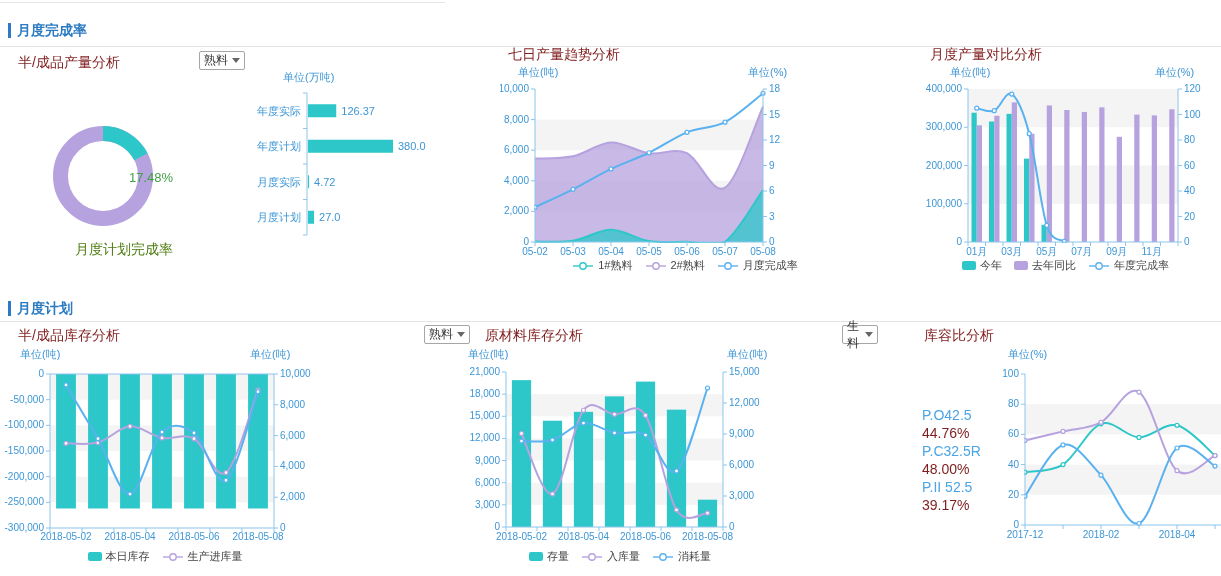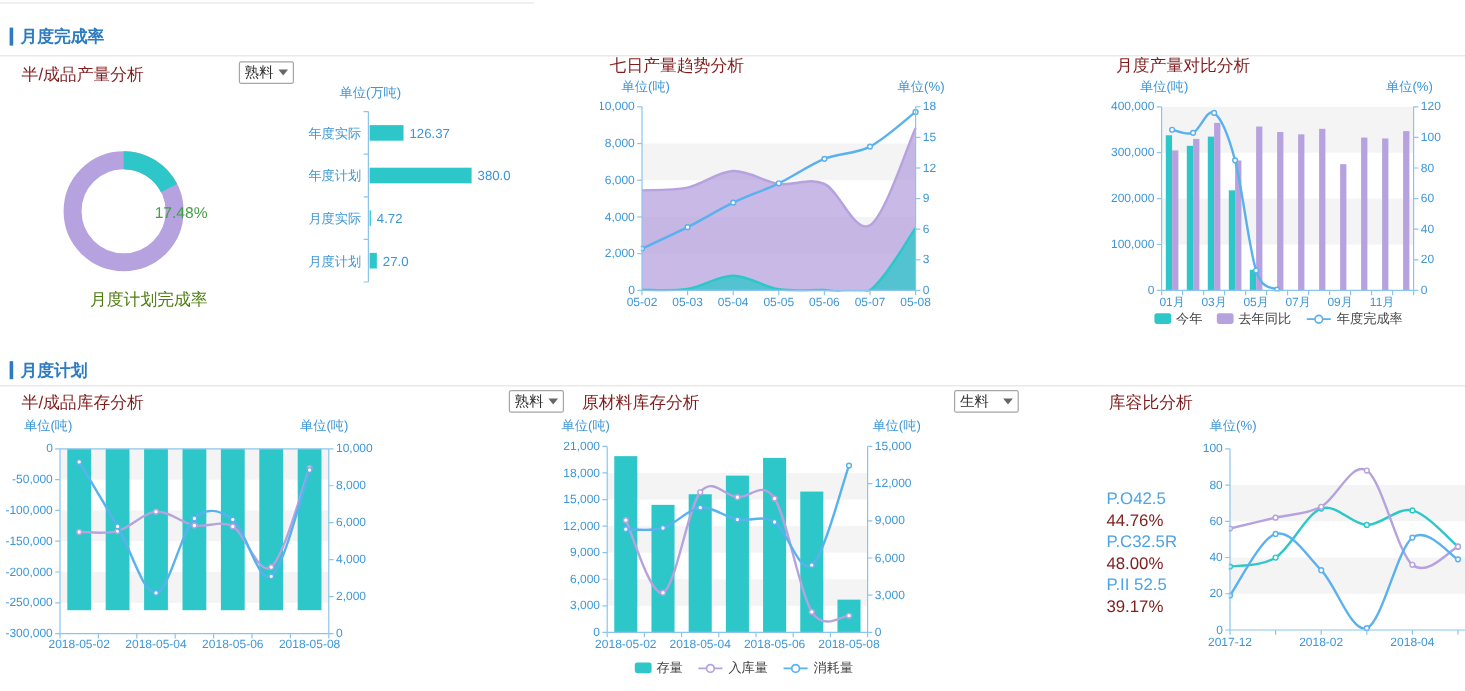--- a/index.html
+++ b/index.html
@@ -132,20 +132,43 @@
       <line x1="225" y1="162" x2="225" y2="166" stroke="#8cc5ec"></line>
       <line x1="263" y1="162" x2="263" y2="166" stroke="#8cc5ec"></line>
       <text x="35" y="175" text-anchor="middle" fill="#3d96d6" font-size="10">05-02</text>
       <text x="73" y="175" text-anchor="middle" fill="#3d96d6" font-size="10">05-03</text>
       <text x="111" y="175" text-anchor="middle" fill="#3d96d6" font-size="10">05-04</text>
       <text x="149" y="175" text-anchor="middle" fill="#3d96d6" font-size="10">05-05</text>
       <text x="187" y="175" text-anchor="middle" fill="#3d96d6" font-size="10">05-06</text>
       <text x="225" y="175" text-anchor="middle" fill="#3d96d6" font-size="10">05-07</text>
       <text x="263" y="175" text-anchor="middle" fill="#3d96d6" font-size="10">05-08</text>
     </svg>
+  <div id="lg-seven" class="abs legend" style="left:500px;top:258px;width:370px">
+      <span class="lg-item">
+        <svg width="22" height="10" style="vertical-align:middle">
+          <line x1="1" y1="5" x2="21" y2="5" stroke="#2ec7c9" stroke-width="1.4"></line>
+          <circle cx="11" cy="5" r="3.2" fill="#fff" stroke="#2ec7c9" stroke-width="1.4"></circle>
+        </svg>
+        <span>1#熟料</span>
+      </span>
+      <span class="lg-item">
+        <svg width="22" height="10" style="vertical-align:middle">
+          <line x1="1" y1="5" x2="21" y2="5" stroke="#b6a2de" stroke-width="1.4"></line>
+          <circle cx="11" cy="5" r="3.2" fill="#fff" stroke="#b6a2de" stroke-width="1.4"></circle>
+        </svg>
+        <span>2#熟料</span>
+      </span>
+      <span class="lg-item">
+        <svg width="22" height="10" style="vertical-align:middle">
+          <line x1="1" y1="5" x2="21" y2="5" stroke="#5ab1ef" stroke-width="1.4"></line>
+          <circle cx="11" cy="5" r="3.2" fill="#fff" stroke="#5ab1ef" stroke-width="1.4"></circle>
+        </svg>
+        <span>月度完成率</span>
+      </span>
+    </div>
 
   <div class="abs p-title" style="left:930px;top:46px">月度产量对比分析</div>
   <div class="abs unit" style="left:950px;top:65px">单位(吨)</div>
   <div class="abs unit" style="left:1155px;top:65px">单位(%)</div>
   <svg id="c-month" class="abs" style="left:910px;top:80px" width="311" height="190">
       <rect x="58" y="85.5" width="210" height="38.25" fill="#f4f4f4"></rect>
       <rect x="58" y="9" width="210" height="38.25" fill="#f4f4f4"></rect>
       <defs>
         <clipPath id="c-monthcp">
           <rect x="57" y="5" width="214" height="158"></rect>
@@ -244,21 +267,21 @@
 
   <div class="abs sec-title" style="left:8px;top:301px">月度计划</div>
   <div class="abs hr" style="left:0;top:321px"></div>
 
   <div class="abs p-title" style="left:18px;top:327px">半/成品库存分析</div>
   <div class="abs dd" style="left:424px;top:325px;width:46px">
     <span>熟料</span>
     <span class="arr"></span>
   </div>
   <div class="abs p-title" style="left:485px;top:327px">原材料库存分析</div>
-  <div class="abs dd" style="left:795px;top:325px;width:54px">
+  <div class="abs dd" style="left:842px;top:325px;width:36px">
     <span>生料</span>
     <span class="arr"></span>
   </div>
   <div class="abs p-title" style="left:924px;top:327px">库容比分析</div>
 
   <div class="abs unit" style="left:20px;top:347px">单位(吨)</div>
   <div class="abs unit" style="left:250px;top:347px">单位(吨)</div>
   <svg id="c-inv" class="abs" style="left:0;top:356px" width="345" height="215">
       <rect x="50" y="120.66666666666666" width="224" height="25.666666666666668" fill="#f4f4f4"></rect>
       <rect x="50" y="69.33333333333333" width="224" height="25.666666666666668" fill="#f4f4f4"></rect>
@@ -329,20 +352,33 @@
       <line x1="146" y1="172" x2="146" y2="176" stroke="#8cc5ec"></line>
       <line x1="178" y1="172" x2="178" y2="176" stroke="#8cc5ec"></line>
       <line x1="210" y1="172" x2="210" y2="176" stroke="#8cc5ec"></line>
       <line x1="242" y1="172" x2="242" y2="176" stroke="#8cc5ec"></line>
       <line x1="274" y1="172" x2="274" y2="176" stroke="#8cc5ec"></line>
       <text x="66" y="184" text-anchor="middle" fill="#3d96d6" font-size="10">2018-05-02</text>
       <text x="130" y="184" text-anchor="middle" fill="#3d96d6" font-size="10">2018-05-04</text>
       <text x="194" y="184" text-anchor="middle" fill="#3d96d6" font-size="10">2018-05-06</text>
       <text x="258" y="184" text-anchor="middle" fill="#3d96d6" font-size="10">2018-05-08</text>
     </svg>
+  <div id="lg-inv" class="abs legend" style="left:30px;top:549px;width:270px">
+      <span class="lg-item">
+        <span class="lg-rect" style="background: rgb(46, 199, 201);"></span>
+        <span>本日库存</span>
+      </span>
+      <span class="lg-item">
+        <svg width="22" height="10" style="vertical-align:middle">
+          <line x1="1" y1="5" x2="21" y2="5" stroke="#b6a2de" stroke-width="1.4"></line>
+          <circle cx="11" cy="5" r="3.2" fill="#fff" stroke="#b6a2de" stroke-width="1.4"></circle>
+        </svg>
+        <span>生产进库量</span>
+      </span>
+    </div>
 
   <div class="abs unit" style="left:468px;top:347px">单位(吨)</div>
   <div class="abs unit" style="left:727px;top:347px">单位(吨)</div>
   <svg id="c-raw" class="abs" style="left:455px;top:356px" width="315" height="215">
       <rect x="51" y="126.71428571428572" width="217" height="22.142857142857142" fill="#f4f4f4"></rect>
       <rect x="51" y="82.42857142857143" width="217" height="22.142857142857142" fill="#f4f4f4"></rect>
       <rect x="51" y="38.14285714285714" width="217" height="22.142857142857142" fill="#f4f4f4"></rect>
       <defs>
         <clipPath id="c-rawcp">
           <rect x="50" y="12" width="221" height="160"></rect>

